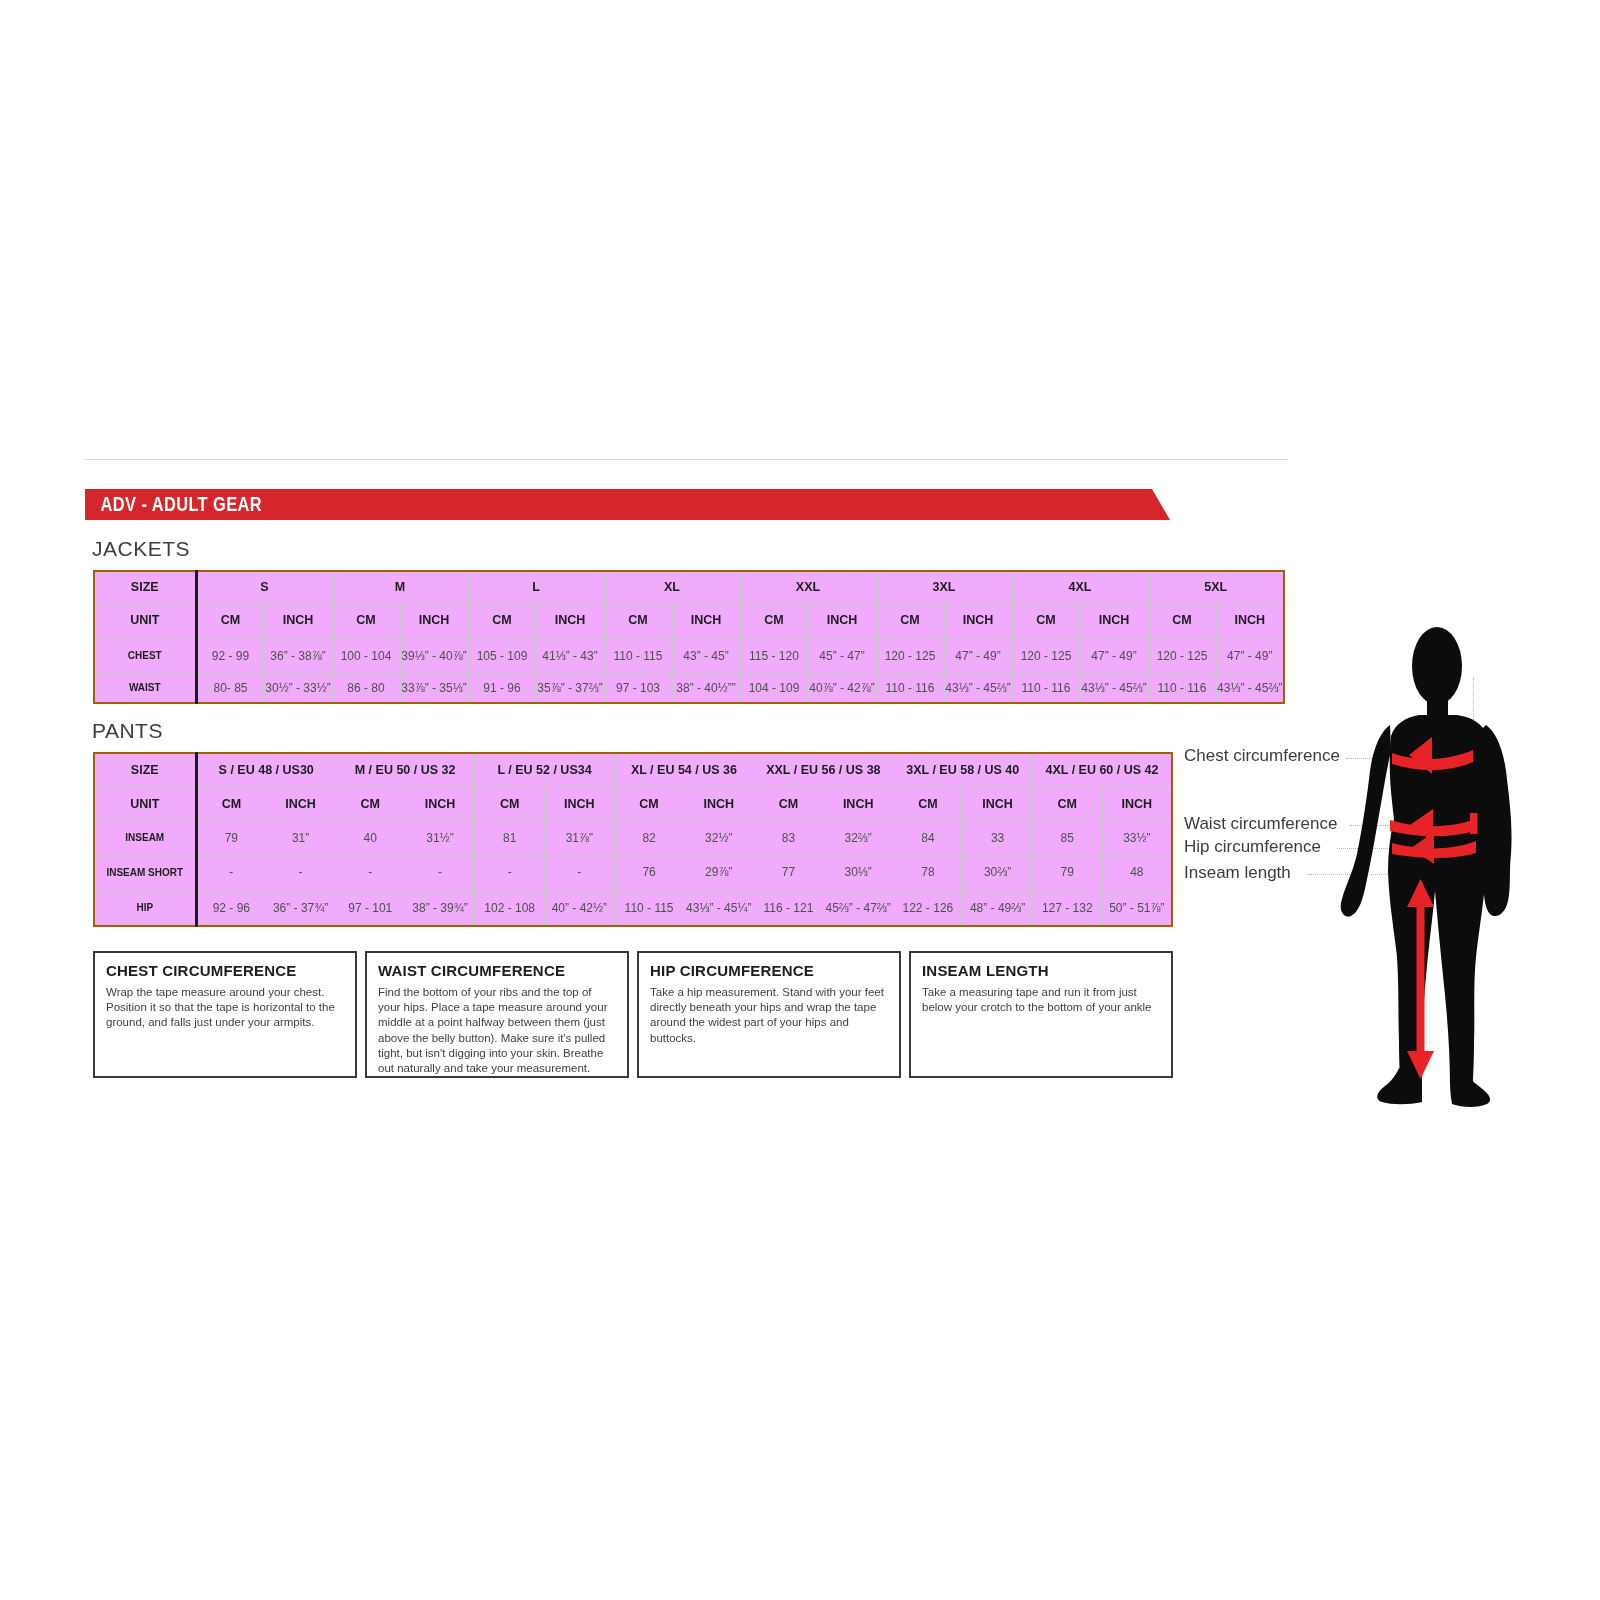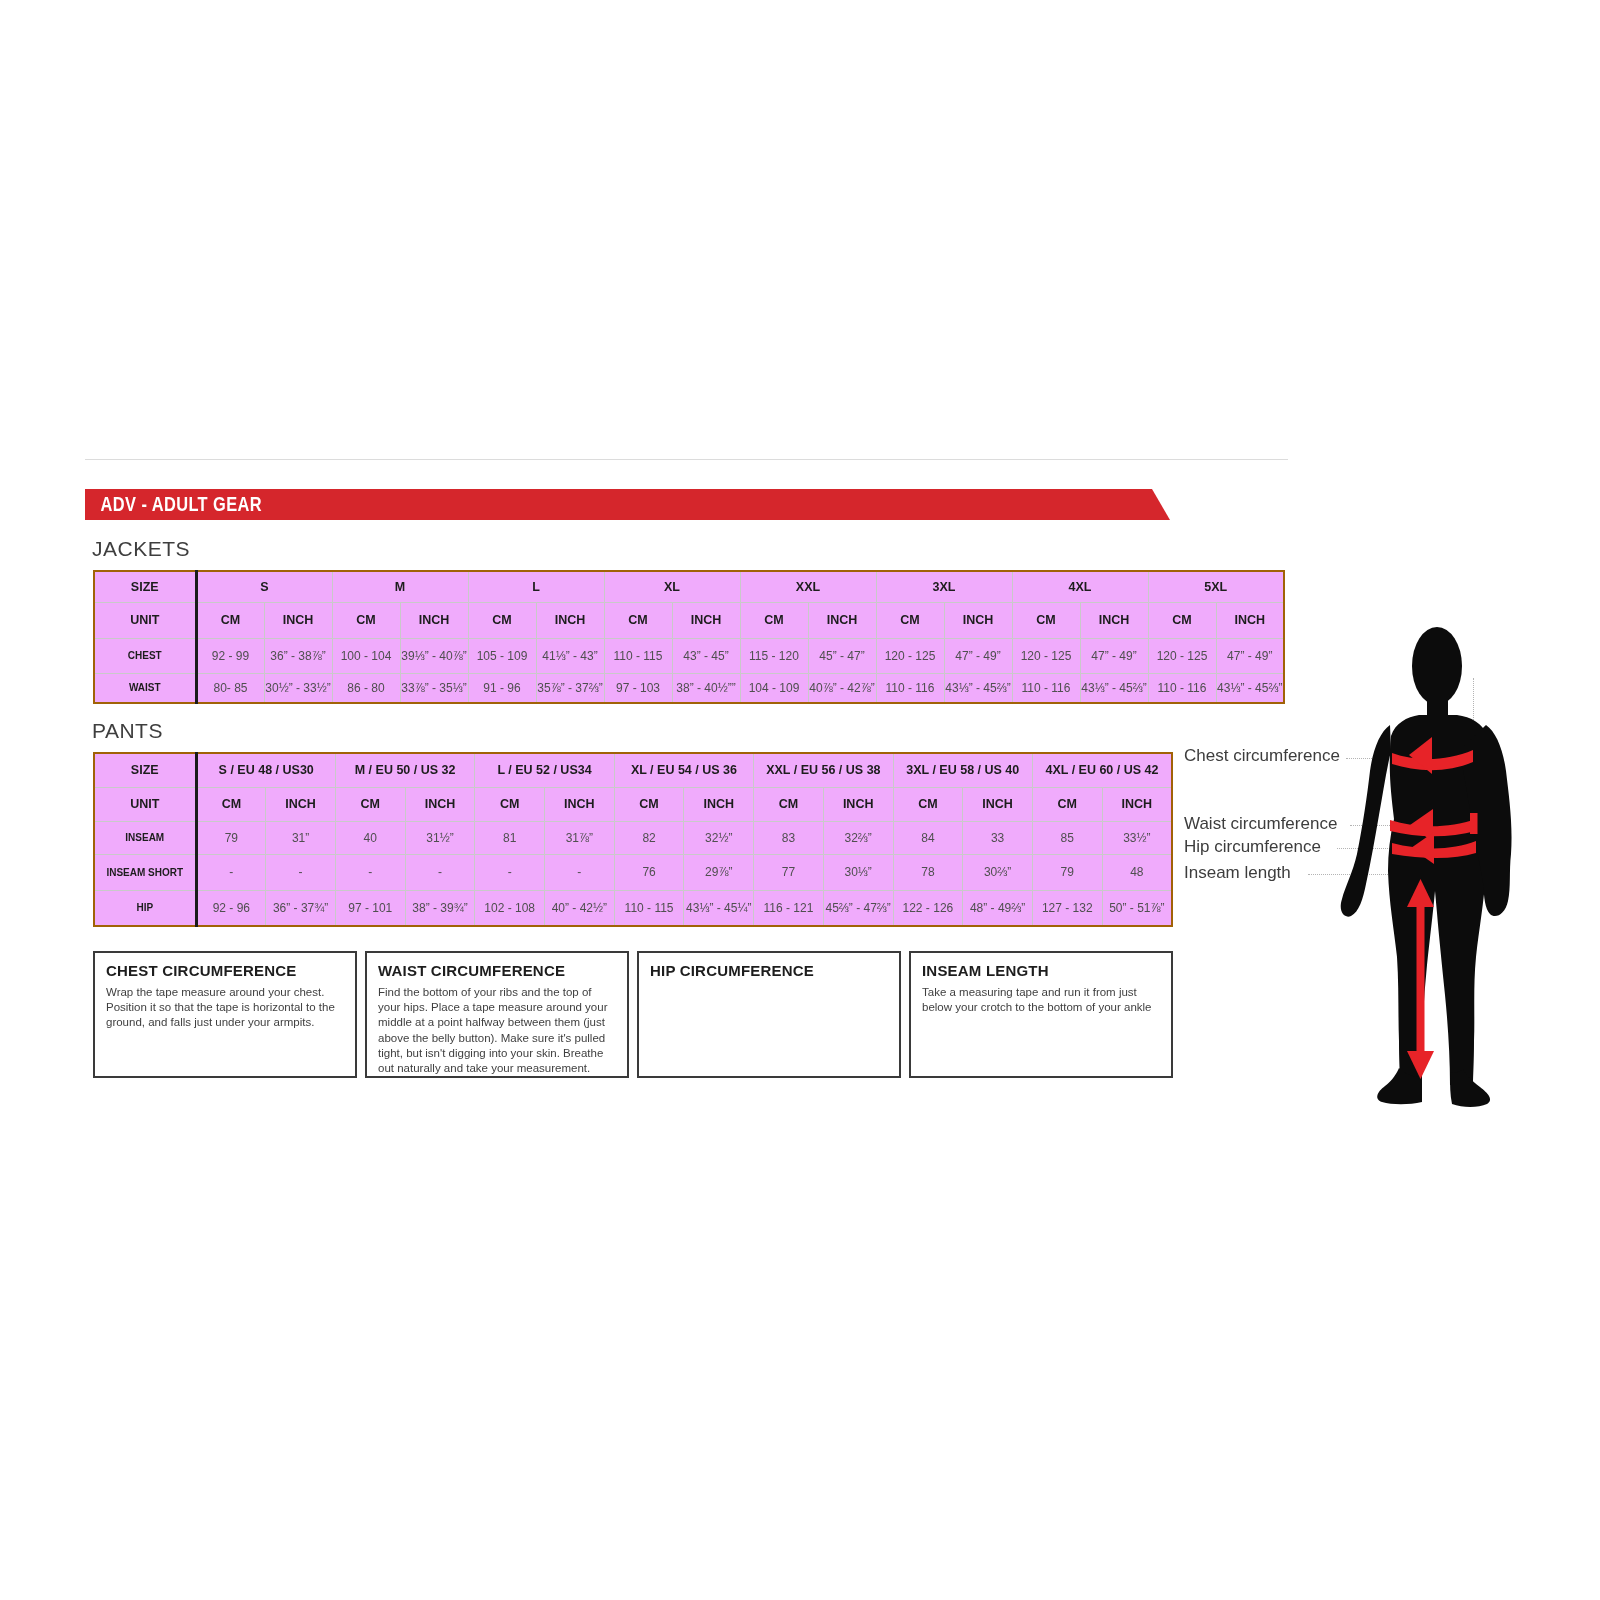--- a/index.html
+++ b/index.html
@@ -247,20 +247,21 @@
   <div class="infobox ib-1">
     <div class="ib-title">CHEST CIRCUMFERENCE</div>
     <div class="ib-body">Wrap the tape measure around your chest. Position it so that the tape is horizontal to the ground, and falls just under your armpits.</div>
   </div>
   <div class="infobox ib-2">
     <div class="ib-title">WAIST CIRCUMFERENCE</div>
     <div class="ib-body">Find the bottom of your ribs and the top of your hips. Place a tape measure around your middle at a point halfway between them (just above the belly button). Make sure it's pulled tight, but isn't digging into your skin. Breathe out naturally and take your measurement.</div>
   </div>
   <div class="infobox ib-3">
     <div class="ib-title">HIP CIRCUMFERENCE</div>
+    <div class="ib-body">Take a hip measurement. Stand with your feet directly beneath your hips and wrap the tape around the widest part of your hips and buttocks.</div>
   </div>
   <div class="infobox ib-4">
     <div class="ib-title">INSEAM LENGTH</div>
     <div class="ib-body">Take a measuring tape and run it from just below your crotch to the bottom of your ankle</div>
   </div>
 
   <div class="fig-label fl-chest">Chest circumference</div>
   <div class="fig-label fl-waist">Waist circumference</div>
   <div class="fig-label fl-hip">Hip circumference</div>
   <div class="fig-label fl-inseam">Inseam length</div>

